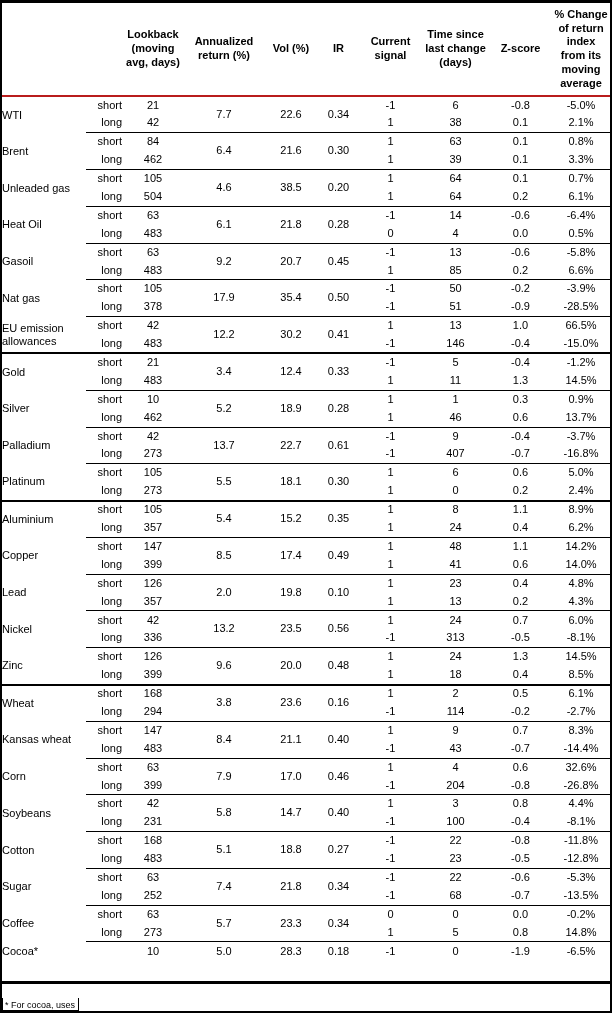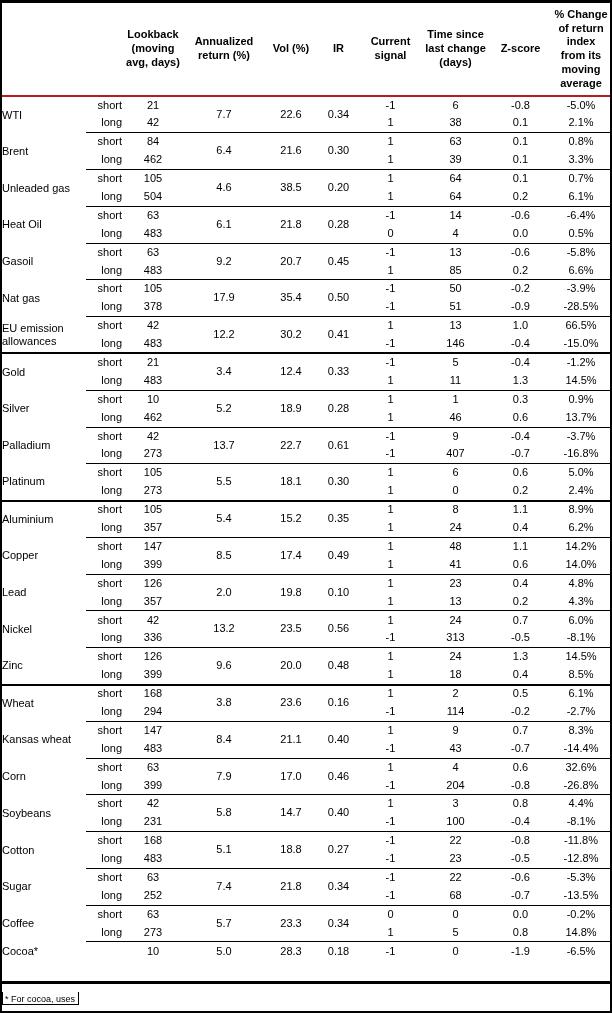--- a/index.html
+++ b/index.html
@@ -69,21 +69,21 @@
 
   #bottom-bar {
     margin-top: auto;
     height: 3px;
     background: #000;
     flex: 0 0 auto;
   }
   #footnote-bar {
     height: 19px;
     display: flex;
-    align-items: flex-start;
+    align-items: flex-end;
     flex: 0 0 auto;
     margin-top: 8px;
   }
   #footnote-box {
     background: #fff;
     border: 1px solid #000;
     border-top: none;
     font-size: 9px;
     color: #000;
     padding: 2px 3px 0 2px;

